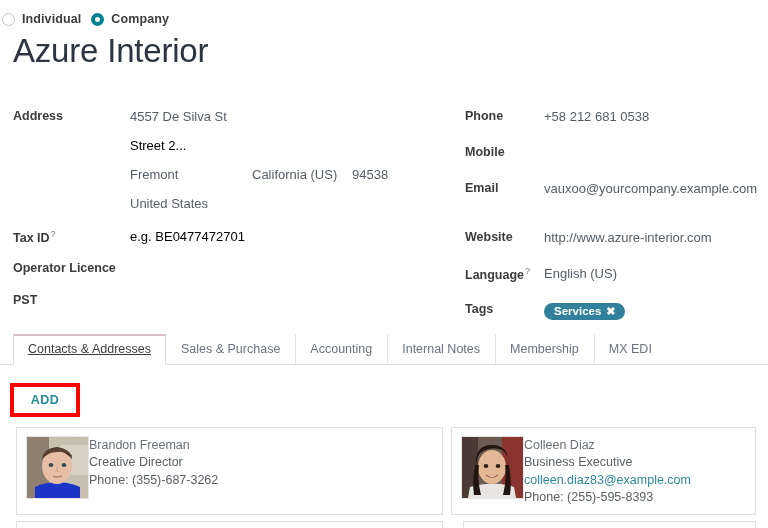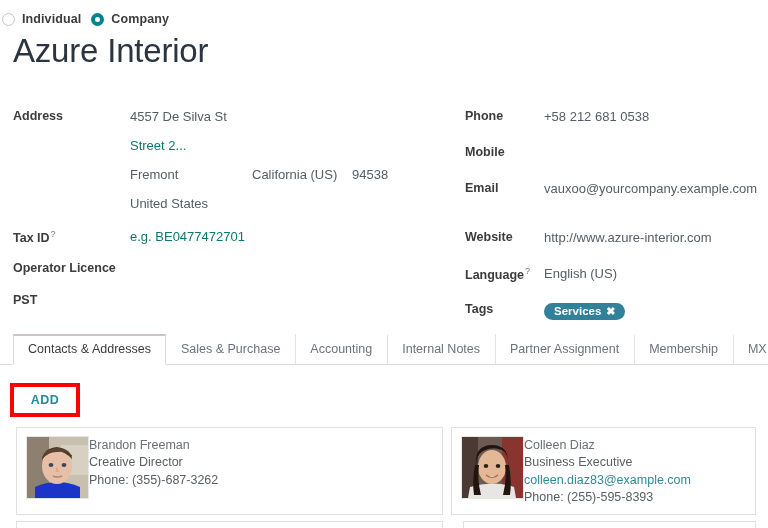--- a/index.html
+++ b/index.html
@@ -49,21 +49,21 @@
   .col-right { width: 313px; padding-left: 10px; }
 
   .frow { display: flex; align-items: flex-start; min-height: 23px; margin-bottom: 6px; }
   .flabel {
     font-size: 12.5px; font-weight: bold; color: #3c3c3c;
     padding-top: 1px; flex: none;
   }
   .col-left .flabel { width: 117px; }
   .col-right .flabel { width: 79px; }
   .fvalue { font-size: 13px; color: #555d66; padding-top: 1px; }
-  .fvalue.muted { color: #0f766e; }
+  .fvalue.muted { color: #000000; }
   .help {
     font-size: 9px; vertical-align: super; color: #6b7a86;
     margin-left: 1px; font-weight: normal;
   }
 
   .addr-line { display: flex; margin-bottom: 6px; }
   .addr-city { width: 122px; }
   .addr-state { width: 100px; }
   .addr-zip { width: 60px; }
 
@@ -86,21 +86,21 @@
   .tab {
     font-size: 12.5px; color: #6b7280;
     padding: 7px 14px 0 14px;
     border: 1px solid transparent;
     border-left-color: #e3e3e3;
     height: 31px;
     white-space: nowrap;
     cursor: pointer;
     background: transparent;
   }
-  .tab:first-child { border-left-color: transparent; }
+  .tab:first-child { border-left-color: transparent; text-decoration: underline; }
   .tab.active {
     color: #3c3c3c;
     background: #ffffff;
     border: 1px solid #dcdcdc;
     border-bottom-color: #ffffff;
     border-top: 2px solid #d6bfc9;
     padding-top: 6px;
     position: relative; z-index: 2;
   }
   .tab.active + .tab { border-left-color: transparent; }
@@ -247,21 +247,20 @@
       </div>
     </div>
   </div>
 
   <div class="tabs-wrap">
     <div class="tabs">
       <div class="tab active">Contacts &amp; Addresses</div>
       <div class="tab">Sales &amp; Purchase</div>
       <div class="tab">Accounting</div>
       <div class="tab">Internal Notes</div>
-      <div class="tab">Partner Assignment</div>
       <div class="tab">Membership</div>
       <div class="tab">MX EDI</div>
     </div>
   </div>
 
   <div class="add-anno"></div>
   <div class="add-btn">ADD</div>
 
   <div class="cards">
     <div class="card-col">

